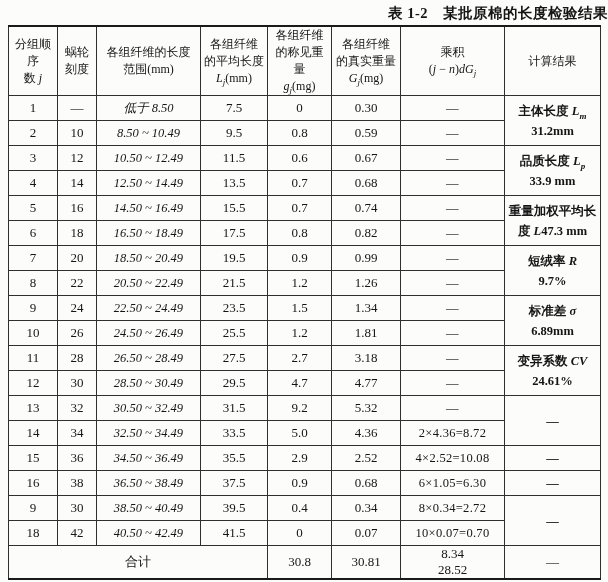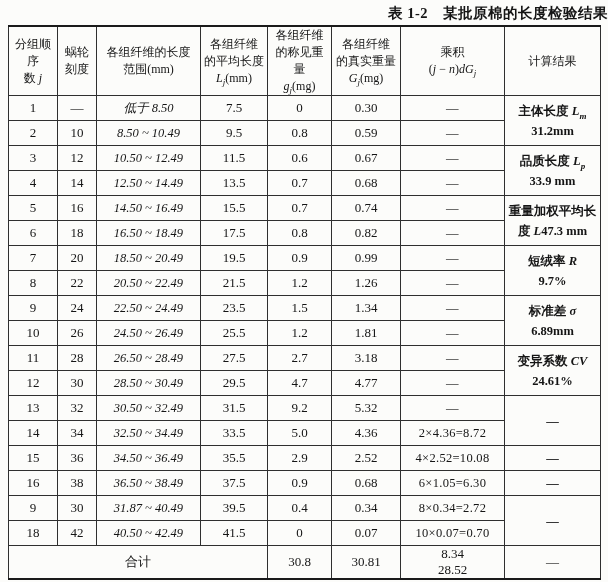--- a/index.html
+++ b/index.html
@@ -278,21 +278,21 @@
         <td class="c-g">0.9</td>
         <td class="c-G">0.68</td>
         <td class="c-product">6×1.05=6.30</td>
         <td rowspan="1" class="result-cell">
           <div class="line"><span>—</span></div>
         </td>
       </tr>
       <tr>
         <td class="c-j">9</td>
         <td class="c-scale">30</td>
-        <td class="c-range">31.87 ~ 40.49</td>
+        <td class="c-range">38.50 ~ 40.49</td>
         <td class="c-avg">39.5</td>
         <td class="c-g">0.4</td>
         <td class="c-G">0.34</td>
         <td class="c-product">8×0.34=2.72</td>
         <td rowspan="2" class="result-cell">
           <div class="line"><span>—</span></div>
         </td>
       </tr>
       <tr>
         <td class="c-j">18</td>

